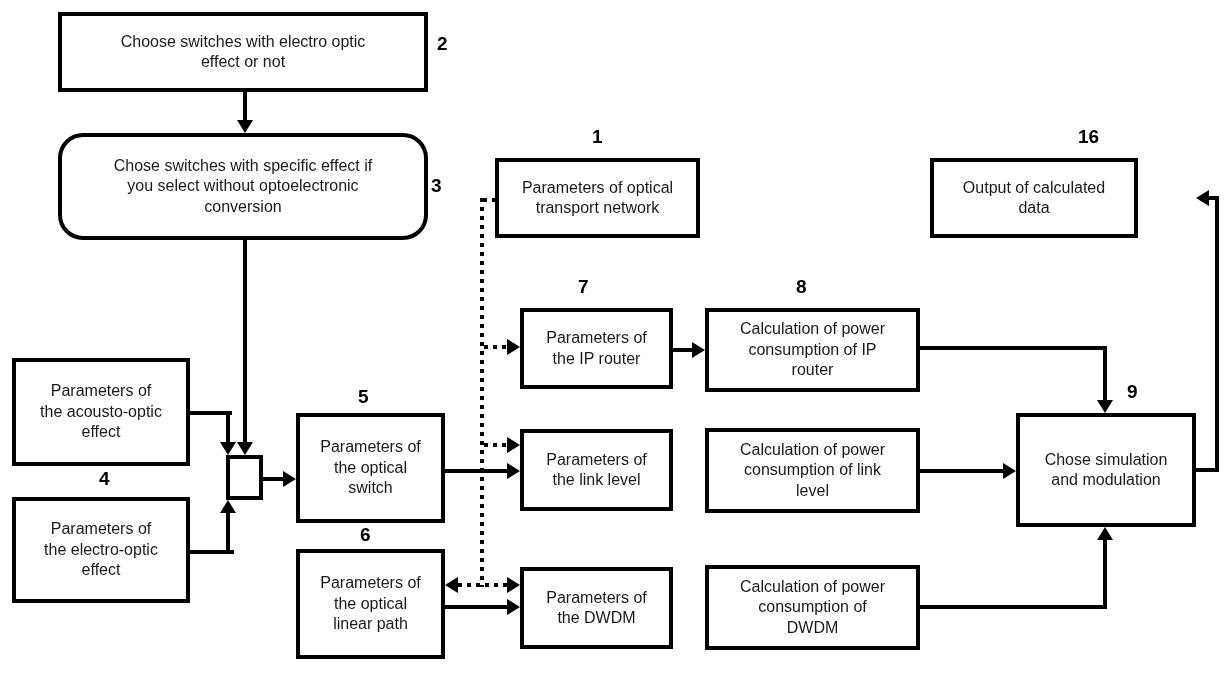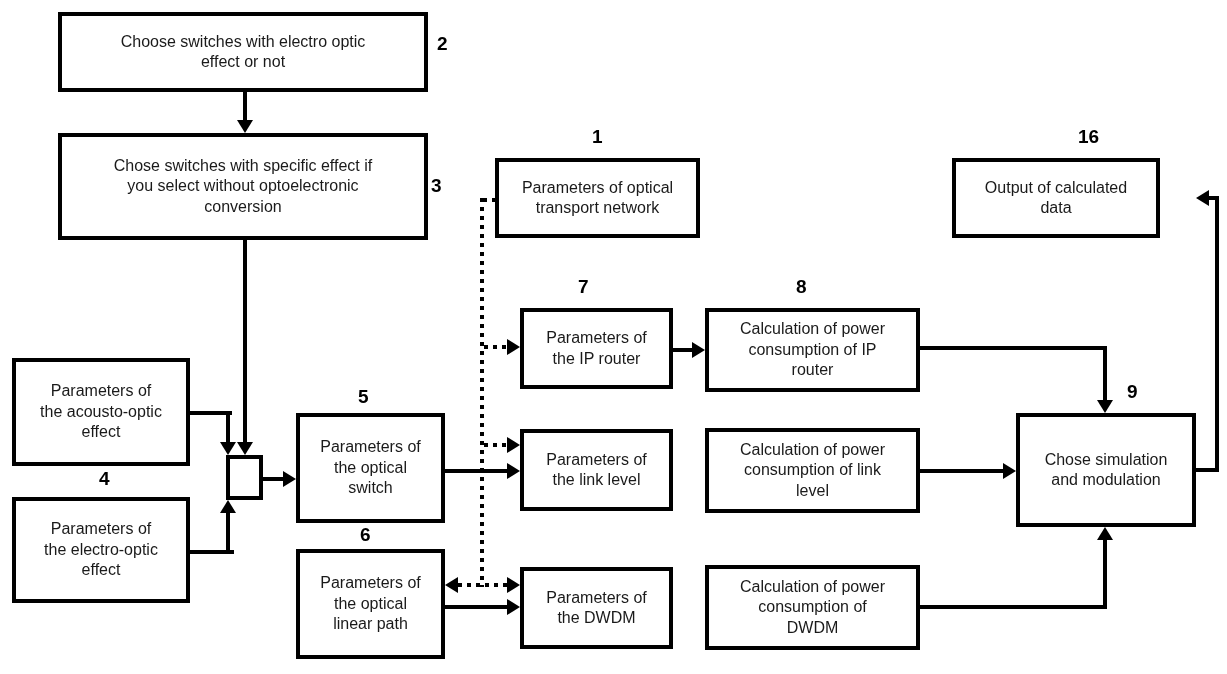--- a/index.html
+++ b/index.html
@@ -38,21 +38,21 @@
   .arr.up   {border-left:8px solid transparent;border-right:8px solid transparent;border-bottom:13px solid #000;}
 </style>
 </head>
 <body>
 
 <div id="canvas">
 
   <div class="box" style="left:58px;top:12px;width:370px;height:80px;">Choose switches with electro optic
 effect or not</div>
 
-  <div class="box" style="left:58px;top:133px;width:370px;height:107px;">Chose switches with specific effect if
+  <div class="box" style="left:58px;top:133px;width:370px;height:107px;border-radius:25px;">Chose switches with specific effect if
 you select without optoelectronic
 conversion</div>
 
   <div class="box" style="left:12px;top:358px;width:178px;height:108px;">Parameters of
 the acousto-optic
 effect</div>
 
   <div class="box" style="left:12px;top:497px;width:178px;height:106px;">Parameters of
 the electro-optic
 effect</div>
@@ -87,21 +87,21 @@
   <div class="box" style="left:520px;top:567px;width:153px;height:82px;">Parameters of
 the DWDM</div>
 
   <div class="box" style="left:705px;top:565px;width:215px;height:85px;">Calculation of power
 consumption of
 DWDM</div>
 
   <div class="box" style="left:1016px;top:413px;width:180px;height:114px;">Chose simulation
 and modulation</div>
 
-  <div class="box" style="left:952px;top:158px;width:208px;height:80px;">Output of calculated
+  <div class="box" style="left:930px;top:158px;width:208px;height:80px;">Output of calculated
 data</div>
 
   <div class="num" style="left:592px;top:126px;">1</div>
   <div class="num" style="left:437px;top:33px;">2</div>
   <div class="num" style="left:431px;top:175px;">3</div>
   <div class="num" style="left:99px;top:468px;">4</div>
   <div class="num" style="left:358px;top:386px;">5</div>
   <div class="num" style="left:360px;top:524px;">6</div>
   <div class="num" style="left:578px;top:276px;">7</div>
   <div class="num" style="left:796px;top:276px;">8</div>

